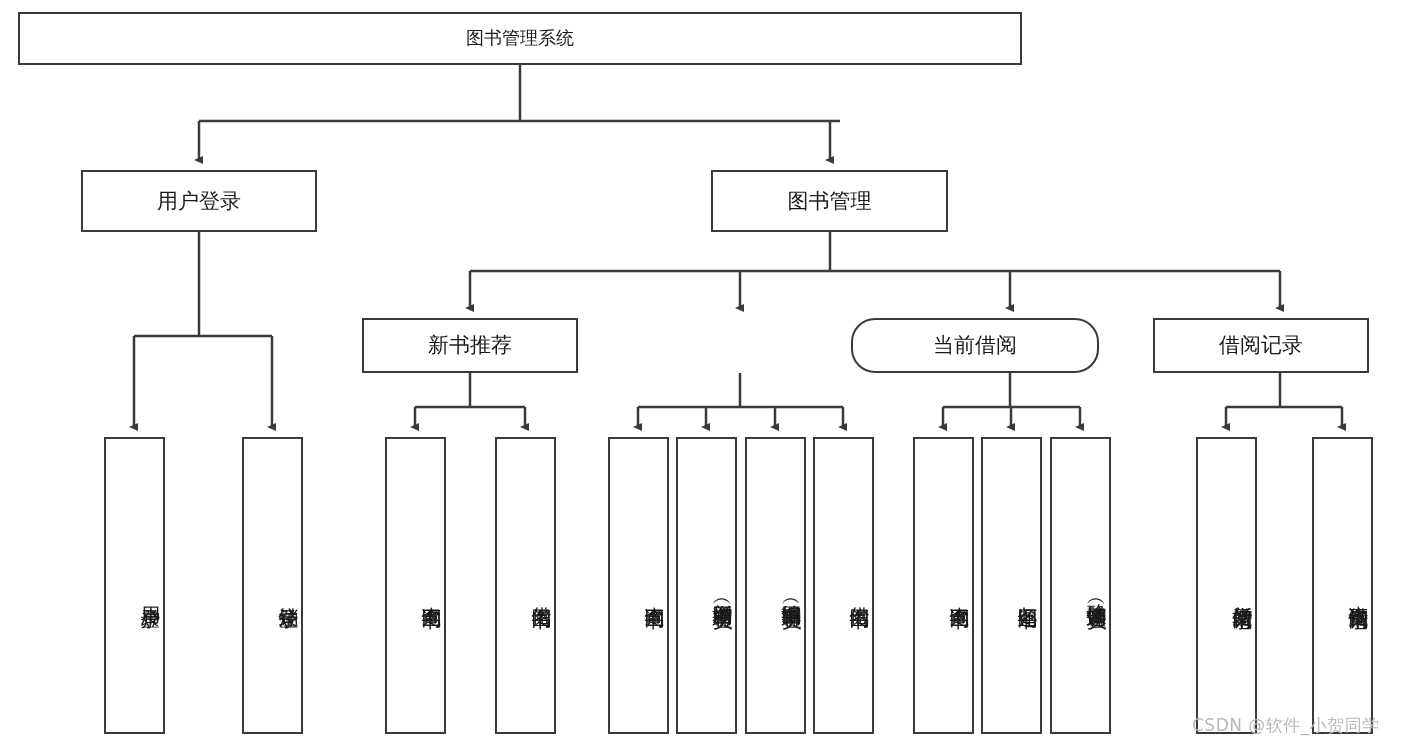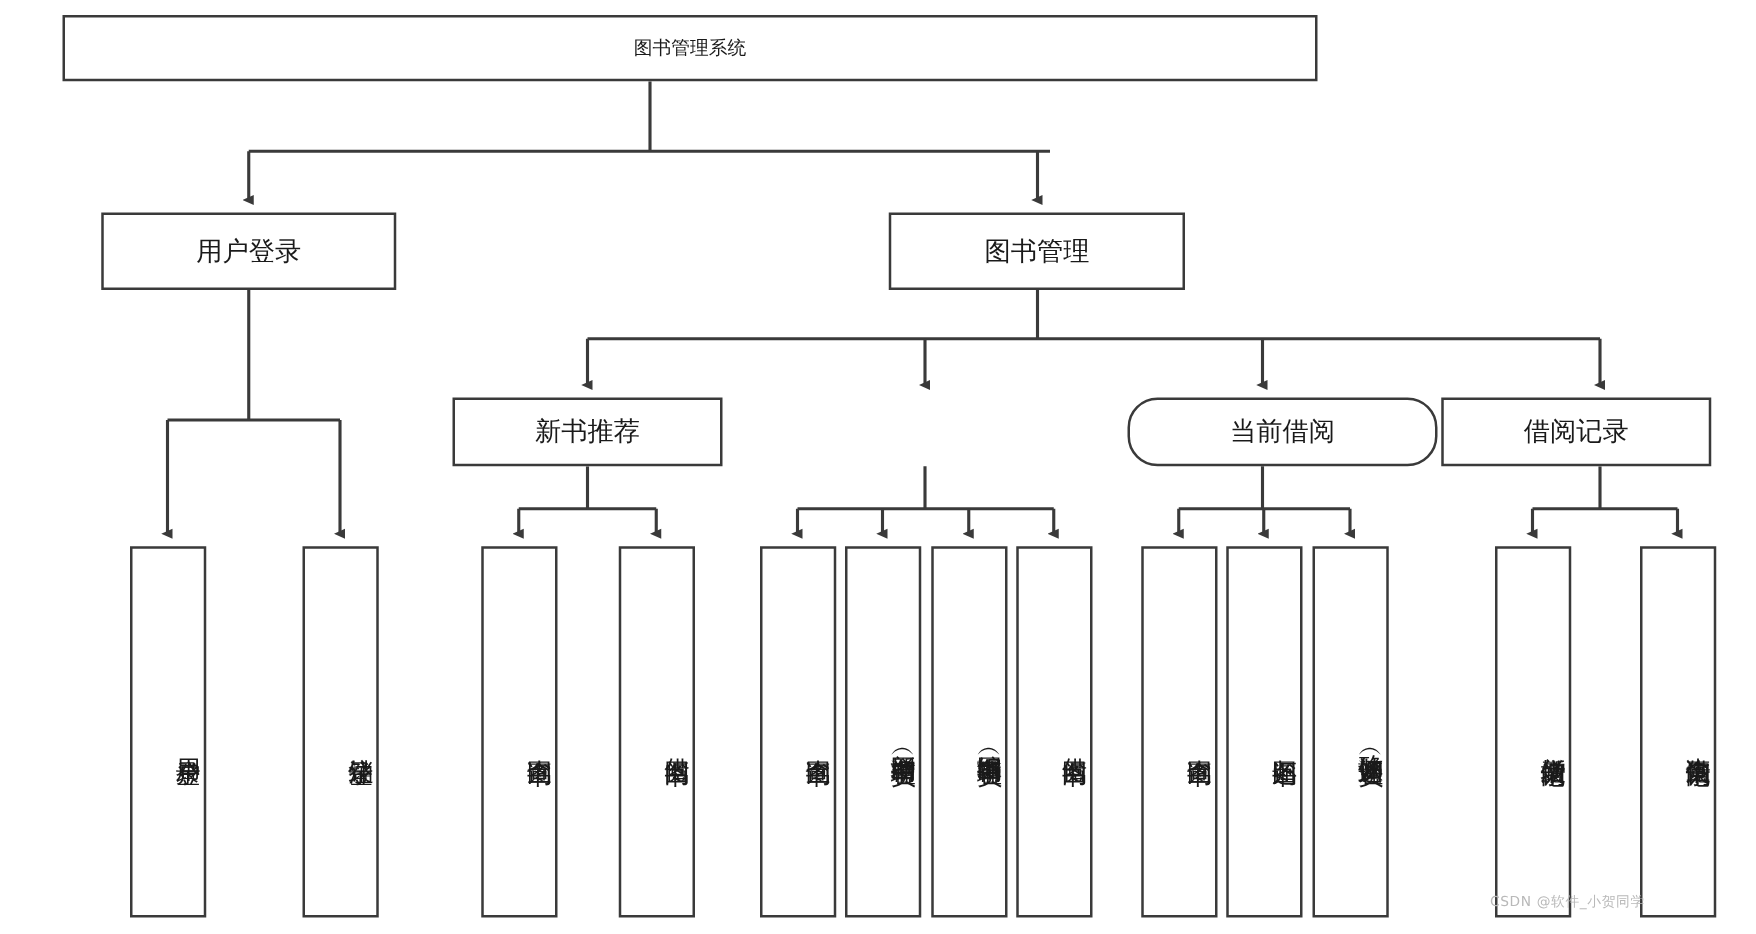--- a/index.html
+++ b/index.html
@@ -33,42 +33,41 @@
     display: flex;
     align-items: center;
     justify-content: center;
     text-align: center;
     line-height: 1.25;
   }
   .node.h {
     font-size: 21px;
   }
   .node.root {
-    font-size: 15px;
-    margin-left: 32px;
+    font-size: 18px;
   }
   .node.v {
     font-size: 20px;
     writing-mode: vertical-rl;
     text-orientation: upright;
     align-items: flex-start;
     justify-content: center;
     padding-top: 14px;
     letter-spacing: 1px;
   }
   .node.v .vtext {
     writing-mode: vertical-rl;
     text-orientation: upright;
     display: block;
   }
   .watermark {
     position: absolute;
     left: 1192px;
     top: 714px;
-    font-size: 11px;
+    font-size: 17px;
     color: #b9b9b9;
     white-space: nowrap;
     letter-spacing: 0.5px;
     text-align: right;
   }
 </style>
 </head>
 <body>
 
 <div id="canvas">
@@ -130,21 +129,21 @@
   <div class="node h" style="left:81px; top:170px; width:236px; height:62px;">
     <span>用户登录</span>
   </div>
   <div class="node h" style="left:362px; top:318px; width:216px; height:55px;">
     <span>新书推荐</span>
   </div>
 
   <div class="node h" style="left:711px; top:170px; width:237px; height:62px;">
     <span>图书管理</span>
   </div>
-  <div class="node h" style="left:902px; top:318px; width:248px; height:55px;border-radius:24px;">
+  <div class="node h" style="left:851px; top:318px; width:248px; height:55px;border-radius:24px;">
     <span>当前借阅</span>
   </div>
   <div class="node h" style="left:1153px; top:318px; width:216px; height:55px;">
     <span>借阅记录</span>
   </div>
 
   <div class="node v" style="left:104px; top:437px; width:61px; height:297px;">
     <span class="vtext">用户登录</span>
   </div>
   <div class="node v" style="left:242px; top:437px; width:61px; height:297px;">

